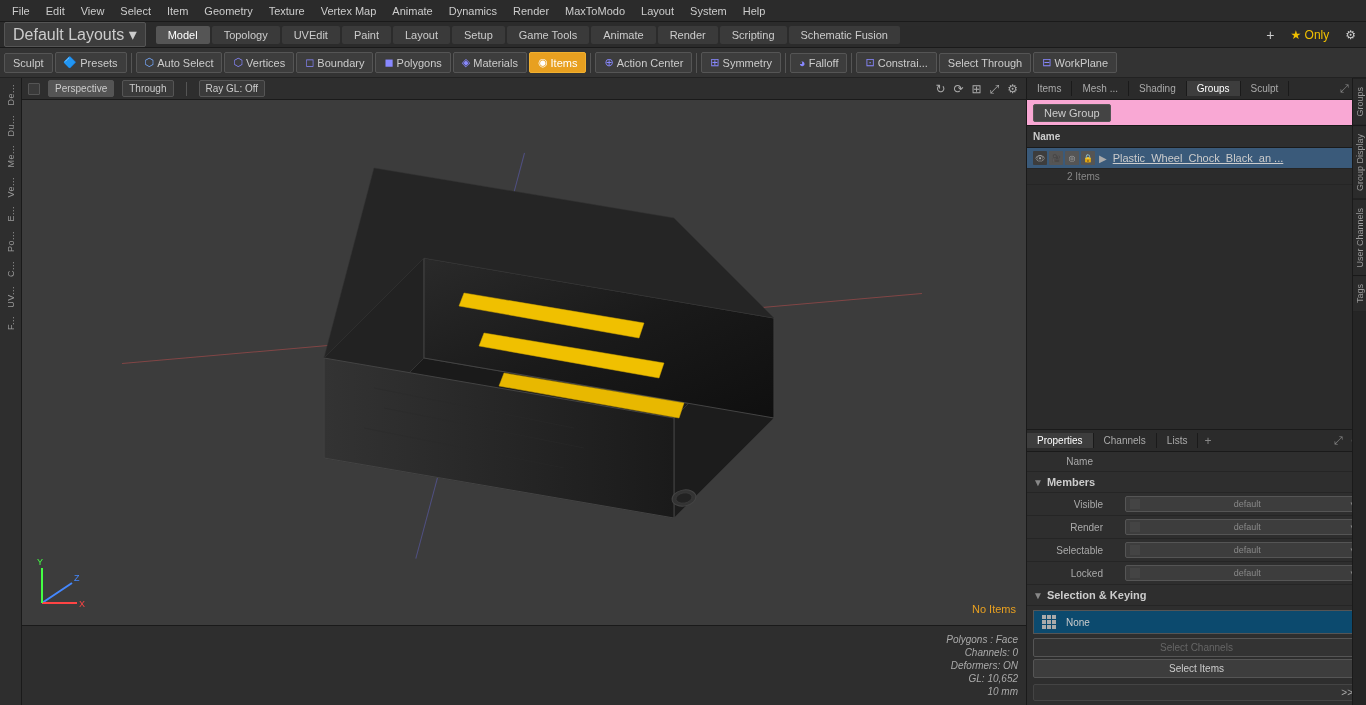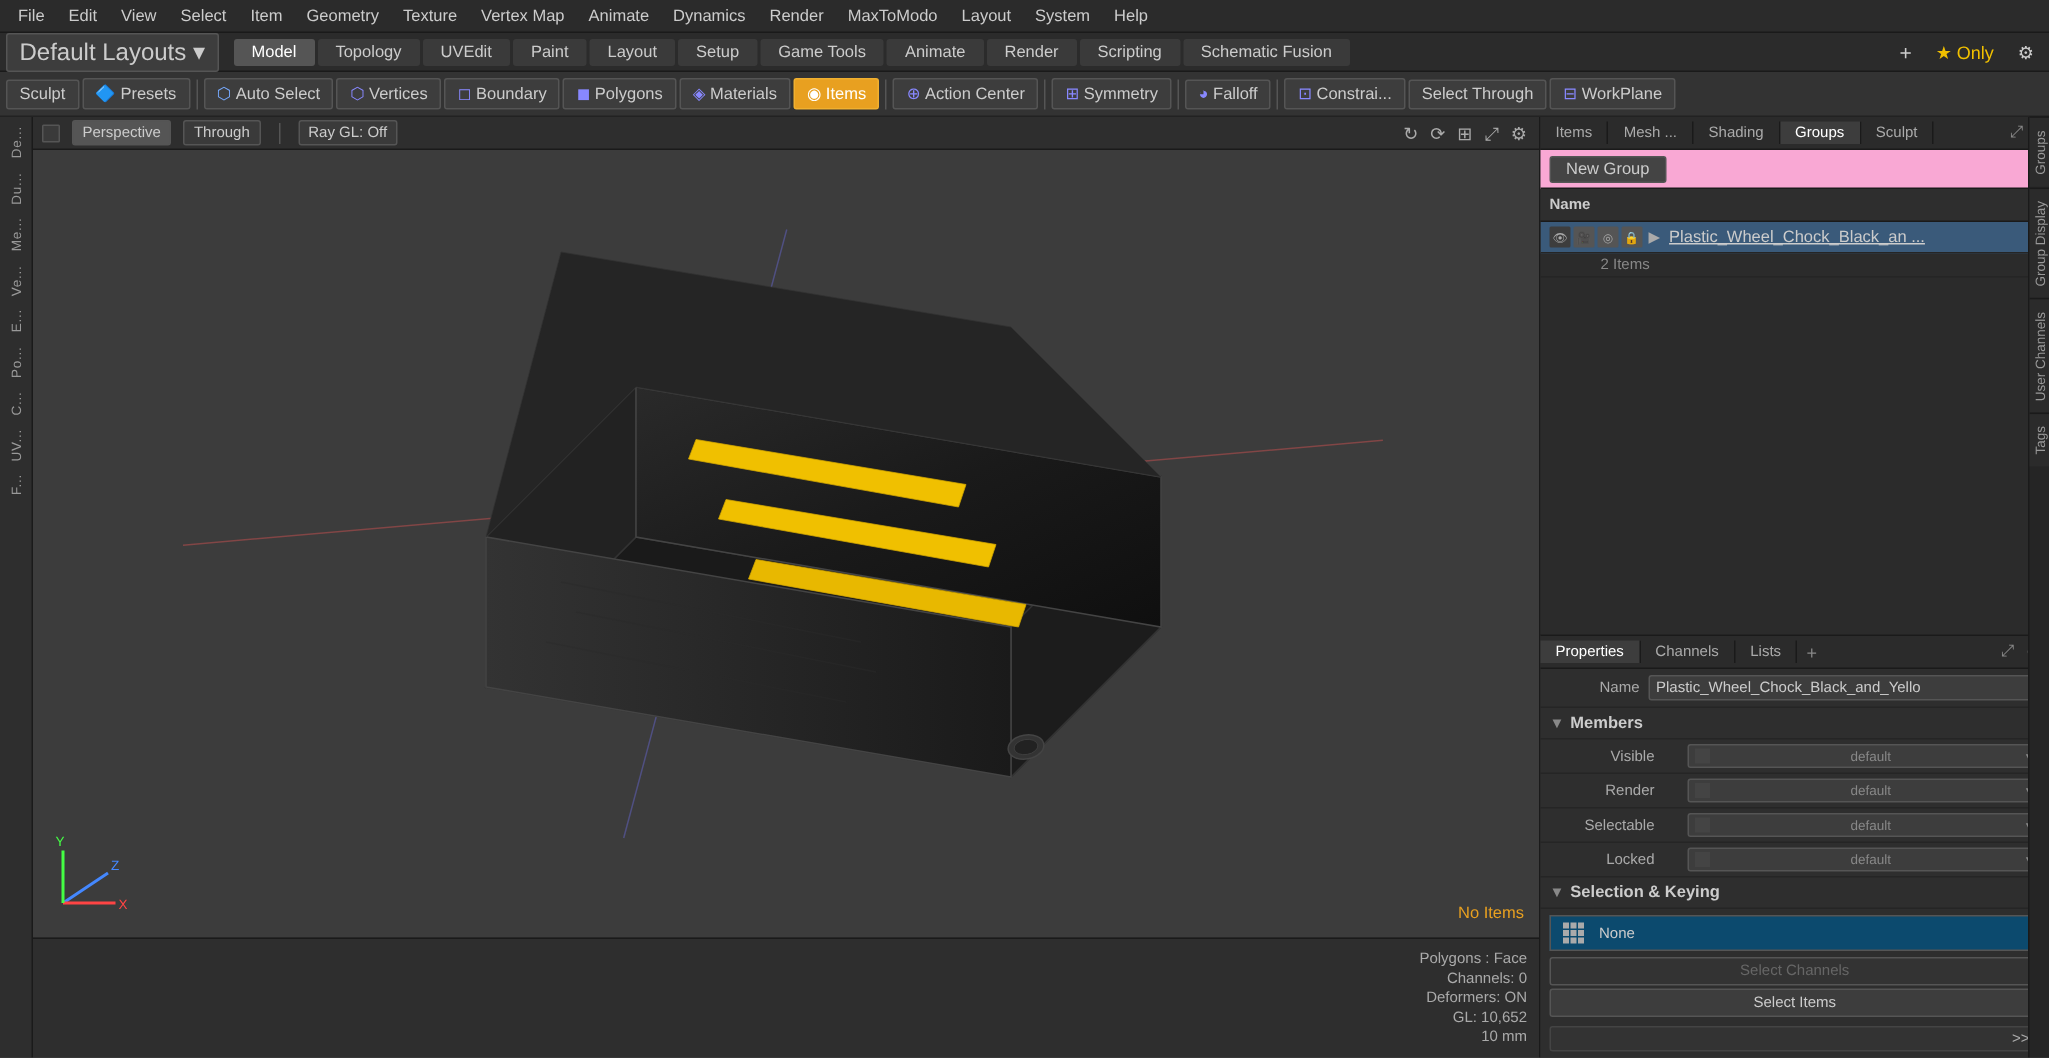--- a/index.html
+++ b/index.html
@@ -194,20 +194,21 @@
       flex-direction: column;
       align-items: flex-end;
       justify-content: center;
       gap: 2px;
       font-size: 10px;
       color: #aaa;
     }
     .status-line {
       color: #aaa;
       font-size: 10px;
+      font-style: italic;
     }
 
     
     #right-panel {
       width: 340px;
       background: #2e2e2e;
       border-left: 1px solid #1a1a1a;
       display: flex;
       flex-direction: column;
     }
@@ -768,21 +769,20 @@
         <div class="prop-tab">Lists</div>
         <div class="prop-tab-plus">+</div>
         <div class="prop-icons-right">
           <span class="prop-icon-btn">⤢</span>
           <span class="prop-icon-btn">⊕</span>
         </div>
       </div>
 
       <div class="prop-name-row">
         <div class="prop-label">Name</div>
-        <input class="prop-input" value="Plastic_Wheel_Chock_Black_and_Yello" style="">
       </div>
 
       <div class="section-header">
         <span class="section-arrow">▼</span>
         <span class="section-title">Members</span>
       </div>
 
       <div class="prop-row">
         <div class="prop-row-label">Visible</div>
         <div class="prop-row-select">

